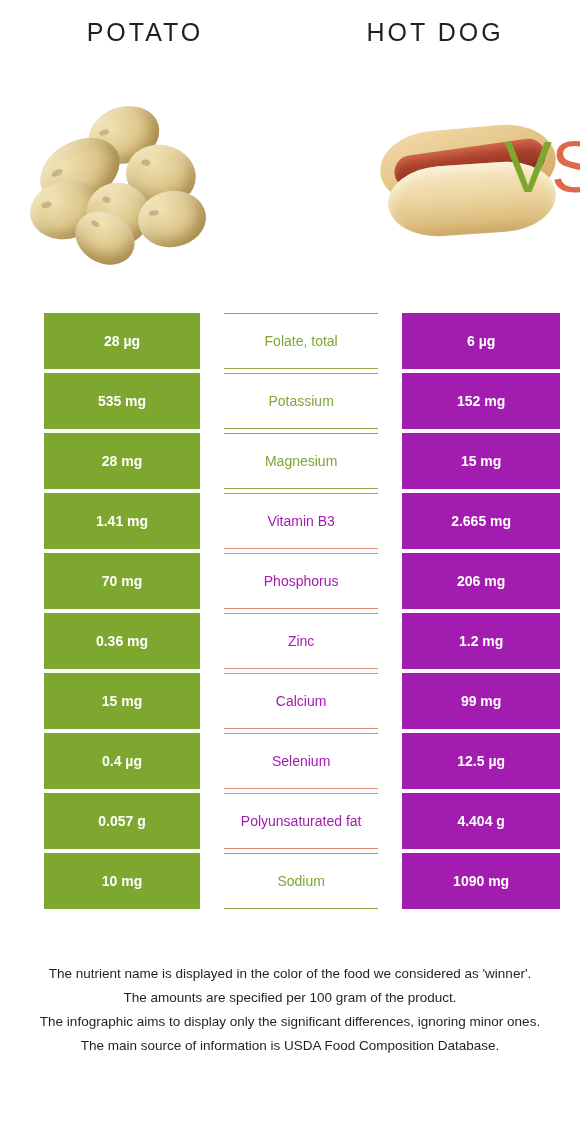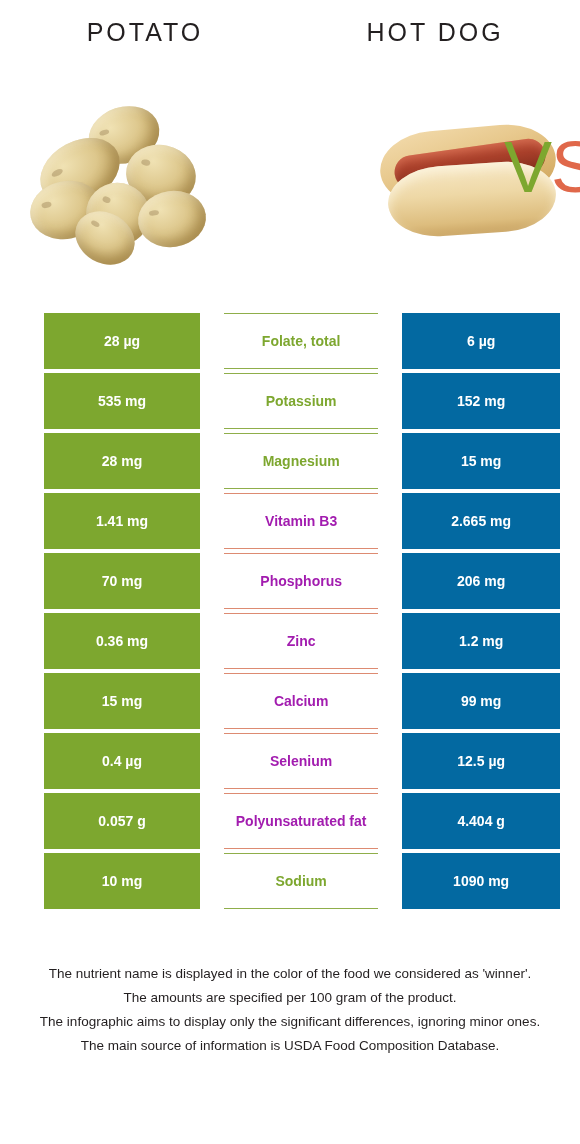--- a/index.html
+++ b/index.html
@@ -130,27 +130,27 @@
   }
   .cell-left {
     width: 180px;
     background: #7da72f;
     color: #ffffff;
     font-weight: bold;
   }
   .cell-mid {
     width: 178px;
     background: #ffffff;
-    font-weight: bold;
+    font-weight: normal;
     border-top: 1px solid transparent;
     border-bottom: 1px solid transparent;
   }
   .cell-right {
     width: 182px;
-    background: #0369a1;
+    background: #a21caf;
     color: #ffffff;
     font-weight: bold;
   }
   .winner-left  .cell-mid { color: #7da72f; border-color: #8fae4a; }
   .winner-right .cell-mid { color: #a21caf; border-color: #dd8b72; }
 
   
   .footer {
     position: absolute;
     left: 20px;

